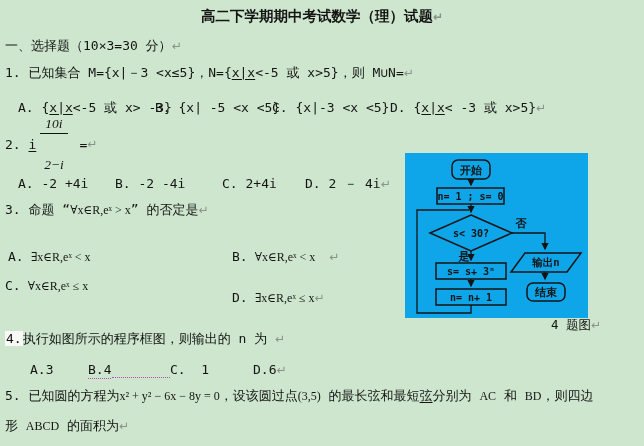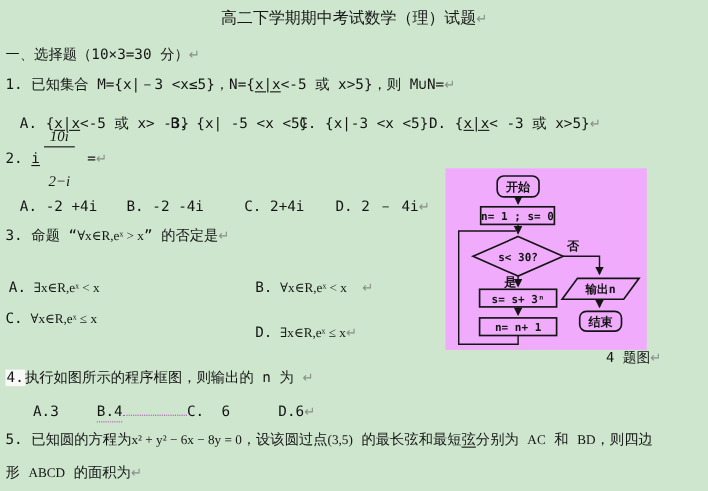--- a/index.html
+++ b/index.html
@@ -2,38 +2,38 @@
 <html><head>
 <meta charset="utf-8">
 <style>
   html,body{margin:0;padding:0;}
   body{
     width:644px;height:446px;position:relative;overflow:hidden;
     background:#cde6cd;color:#151515;
     font-family:"DejaVu Sans Mono","DejaVu Sans",sans-serif;
     font-size:13px;
   }
-  .line{position:absolute;white-space:pre;line-height:25px;}
+  .line{position:absolute;white-space:pre;line-height:15px;}
   .title{position:absolute;top:7px;left:0;width:100%;text-align:center;
-         font-weight:normal;font-size:14.5px;white-space:pre;}
+         font-weight:bold;font-size:14.5px;white-space:pre;}
   .math{font-family:"Liberation Serif","DejaVu Serif",serif;font-size:12px;}
   .sq{text-decoration-line:underline;text-decoration-style:wavy;
       text-decoration-color:#d93030;text-decoration-thickness:1px;text-underline-offset:2px;text-decoration:underline;}
   .pilcrow{color:#8a908a;font-family:"DejaVu Sans",sans-serif;font-size:12px;}
   .hl4{background:#f8f8f6;padding:0 1px;}
   .dotB{border-bottom:1.5px dotted #b44fb8;padding-bottom:1px;}
   .dotline{position:absolute;height:2px;border-bottom:1.5px dotted #b44fb8;}
   .optlab{margin-right:7px;}
   .q2line{position:absolute;left:5px;top:122px;height:44px;display:flex;align-items:center;white-space:pre;}
   .frac{display:inline-block;text-align:center;vertical-align:middle;
         font-family:"Liberation Serif","DejaVu Serif",serif;font-style:italic;
         font-size:13.5px;line-height:1.15;margin:0 4px;}
   .fnum{display:block;border-bottom:1.3px solid #111;padding:0 5px 1px;}
   .fden{display:block;padding-top:1px;margin-top:22px;}
-  .fc{position:absolute;left:405px;top:153px;width:183px;height:165px;background:#f0abfc;}
+  .fc{position:absolute;left:405px;top:153px;width:183px;height:165px;background:#0ea5e9;}
   .fc svg{display:block;}
   .fc text{font-family:"DejaVu Sans Mono","DejaVu Sans",sans-serif;font-weight:bold;fill:#141414;}
   .caption{position:absolute;left:551px;top:317px;white-space:pre;font-size:12.5px;}
 </style>
 </head>
 <body>
 
 <div class="title"><span>高二下学期期中考试数学（理）试题</span><span class="pilcrow">↵</span></div>
 
 <div class="line" style="left:5px;top:38px"><span>一、选择题（10×3=30 分）</span><span class="pilcrow">↵</span></div>
@@ -58,21 +58,21 @@
 <div class="line" style="left:232px;top:249px"><span class="optlab">B.</span><span class="math">∀x∈R,eˣ &lt; x</span><span class="pilcrow" style="margin-left:14px">↵</span></div>
 
 <div class="line" style="left:5px;top:278px"><span class="optlab">C.</span><span class="math">∀x∈R,eˣ ≤ x</span></div>
 <div class="line" style="left:232px;top:290px"><span class="optlab">D.</span><span class="math">∃x∈R,eˣ ≤ x</span><span class="pilcrow">↵</span></div>
 
 <div class="line" style="left:5px;top:331px"><span class="hl4">4.</span><span>执行如图所示的程序框图，则输出的 n 为 </span><span class="pilcrow">↵</span></div>
 
 <div class="line" style="left:30px;top:362px"><span>A.3</span></div>
 <div class="line" style="left:88px;top:362px"><span class="dotB">B.4</span></div>
 <div class="dotline" style="left:112px;top:375px;width:58px"></div>
-<div class="line" style="left:170px;top:362px"><span>C.  6</span></div>
+<div class="line" style="left:170px;top:362px"><span>C.  1</span></div>
 <div class="line" style="left:253px;top:362px"><span>D.6</span><span class="pilcrow">↵</span></div>
 
 <div class="line" style="left:5px;top:388px"><span>5. 已知圆的方程为</span><span class="math">x² + y² − 6x − 8y = 0</span><span>，设该圆过点</span><span class="math">(3,5)</span><span> 的最长弦和最短</span><span class="sq">弦</span><span>分别为 </span><span class="math">AC</span><span> 和 </span><span class="math">BD</span><span>，则四边</span></div>
 
 <div class="line" style="left:5px;top:418px"><span>形 </span><span class="math">ABCD</span><span> 的面积为</span><span class="pilcrow">↵</span></div>
 
 <div class="fc">
 <svg width="183" height="165" viewBox="0 0 183 165">
   <defs>
     <marker id="arr" markerWidth="7" markerHeight="7" refX="5" refY="3" orient="auto">

